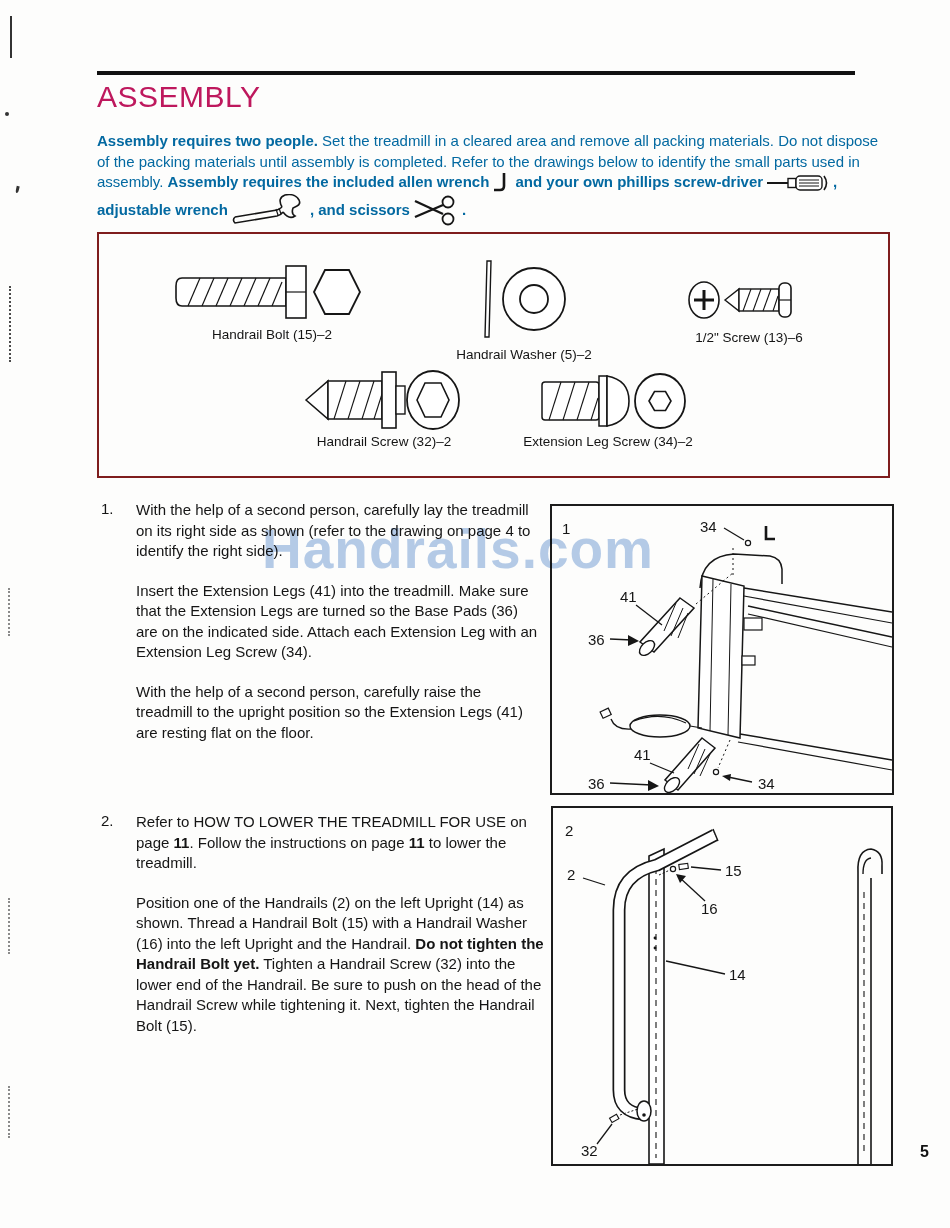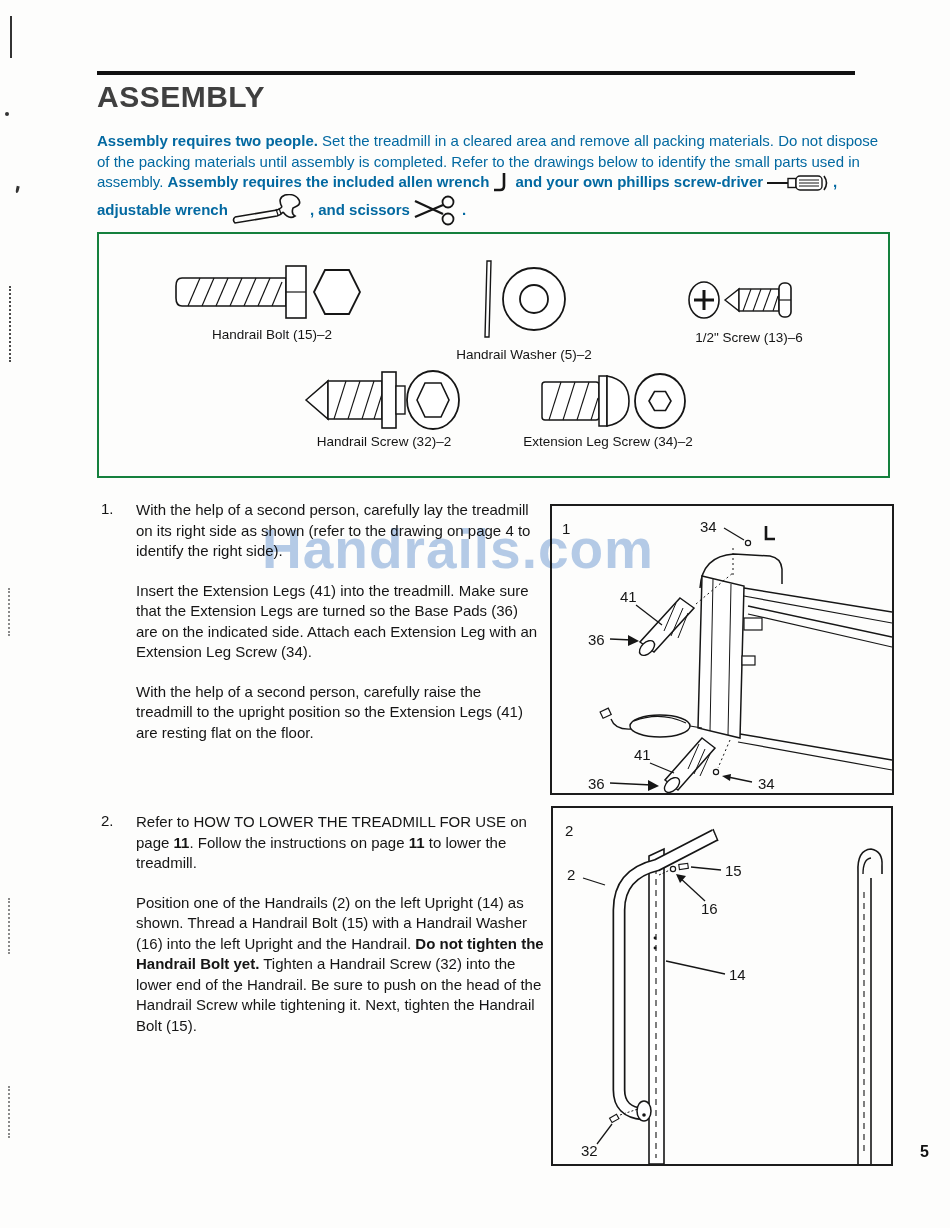--- a/index.html
+++ b/index.html
@@ -1,25 +1,25 @@
 <!DOCTYPE html>
 <html><head>
 <meta charset="utf-8">
 <style>
   html,body{margin:0;padding:0;background:#e8e8e8;}
   *{box-sizing:border-box;}
   .page{position:relative;width:950px;height:1228px;background:#fdfdfc;overflow:hidden;
         font-family:"Liberation Sans","DejaVu Sans",sans-serif;color:#151515;}
   .abs{position:absolute;}
   .title-rule{height:4px;background:#111;}
-  h1.title{margin:0;font-size:30px;font-weight:700;letter-spacing:.5px;color:#404040;}
+  h1.title{margin:0;font-size:30px;font-weight:400;letter-spacing:.5px;color:#be185d;}
   .intro{font-size:15px;line-height:20.5px;color:#0369a1;}
   .intro b{font-weight:700;}
   .tool-ic{display:inline-block;vertical-align:middle;margin:0 3px;}
-  .hwbox{border:2px solid #15803d;background:#fdfdfc;}
+  .hwbox{border:2px solid #7f1d1d;background:#fdfdfc;}
   .hw-label{font-size:13.5px;text-align:center;color:#141414;}
   .figbox{border:2px solid #1c1c1c;background:#fdfdfc;}
   .step-num{font-size:15px;font-weight:400;}
   .step-body{font-size:15px;line-height:20.5px;}
   .step-body p{margin:0 0 19px 14px;}
   .step-body b{font-weight:700;}
   .watermark{font-size:55px;font-weight:700;letter-spacing:1px;color:rgba(137,173,219,.62);
              mix-blend-mode:multiply;white-space:nowrap;z-index:30;pointer-events:none;}
   .pageno{font-size:16px;font-weight:700;color:#111;}
   .artifact{background:#333;}

